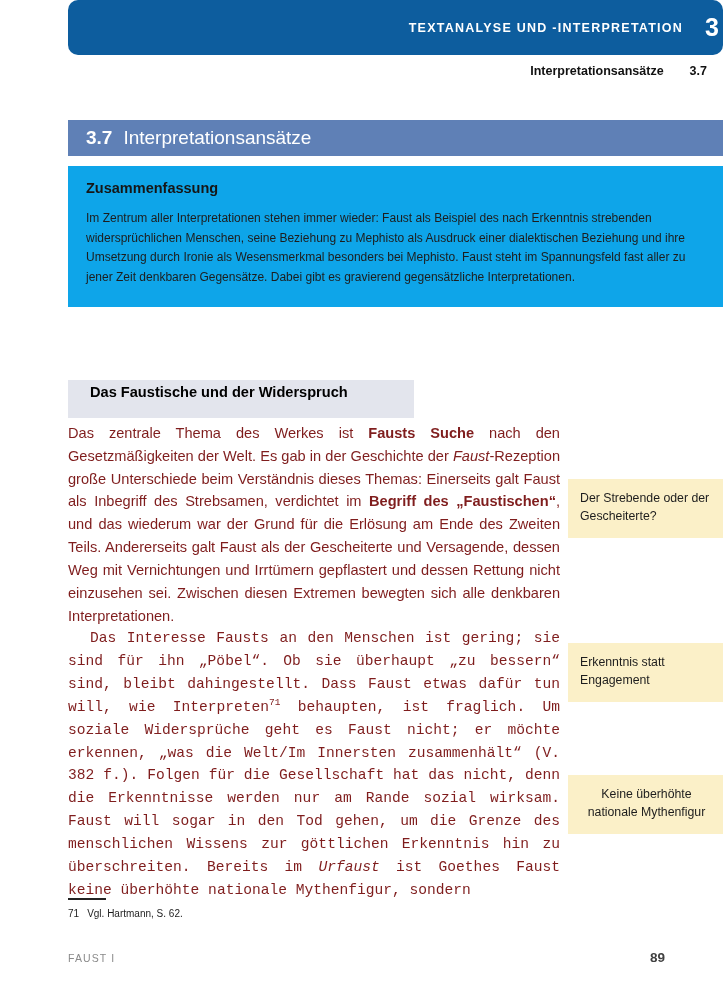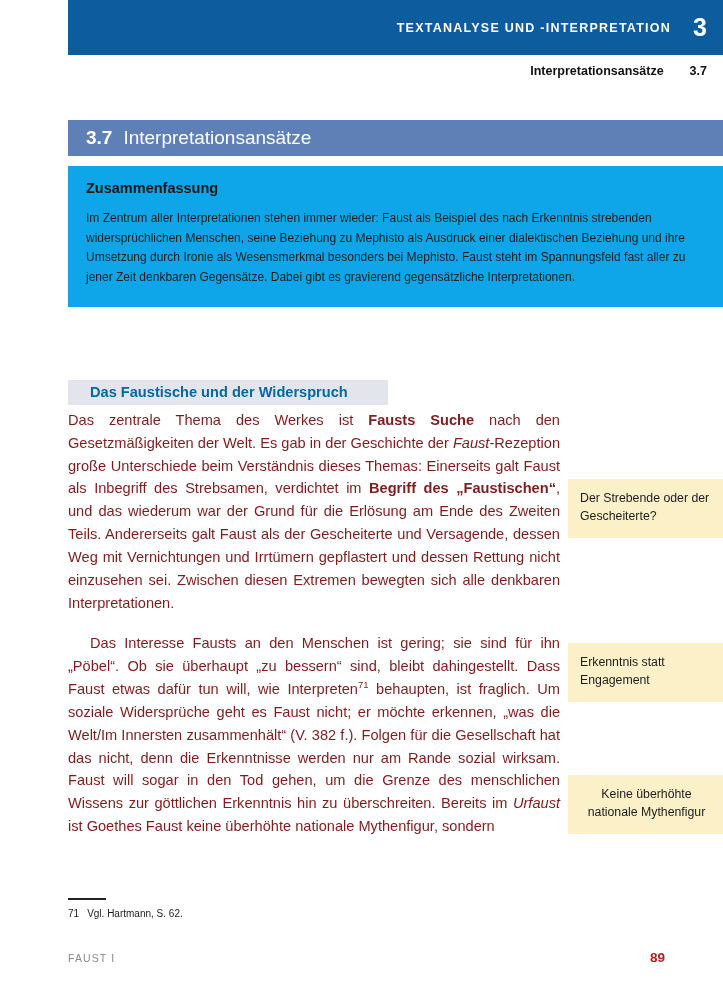--- a/index.html
+++ b/index.html
@@ -21,21 +21,22 @@
     position: absolute;
     left: 68px;
     top: 0;
     width: 655px;
     height: 55px;
     background: #0d5d9e;
     display: flex;
     align-items: center;
     justify-content: flex-end;
     box-sizing: border-box;
-    padding-right: 16px;
+    padding-right: 4px;
+    border-radius: 10px;
   }
   .chapter-bar .bar-title {
     color: #ffffff;
     font-size: 12.5px;
     font-weight: bold;
     letter-spacing: 1.25px;
     text-transform: uppercase;
     white-space: nowrap;
   }
   .chapter-bar .bar-number {
@@ -114,37 +115,38 @@
     position: absolute;
     left: 68px;
     top: 380px;
     width: 492px;
   }
   .subhead {
     display: inline-block;
     background: #e3e5ed;
     font-size: 14.6px;
     font-weight: bold;
-    color: #0369a1;
-    padding: 4px 22px 5px 22px;
+    color: #000000;
+    padding: 4px 22px 18px 22px;
     margin: 0 0 4px 0;
     box-sizing: border-box;
-    width: 320px;
+    width: 346px;
   }
   .body-par {
     font-size: 14.6px;
     line-height: 1.565;
     text-align: justify;
     color: #7f1d1d;
     margin: 0;
     hyphens: manual;
   }
   .body-par.indent {
     text-indent: 22px;
-    margin-top: 18px;
+    margin-top: 0;
+    font-family: Liberation Mono, monospace;
   }
   .body-par b { font-weight: bold; }
   .body-par i { font-style: italic; }
   .body-par sup {
     font-size: 9.5px;
     vertical-align: super;
     line-height: 0;
   }
 
   
@@ -196,21 +198,21 @@
   }
   .page-footer .work-title {
     font-size: 10.5px;
     letter-spacing: 1.1px;
     color: #8a8a8a;
     text-transform: uppercase;
   }
   .page-footer .page-num {
     font-size: 13.5px;
     font-weight: bold;
-    color: #b91c1c;
+    color: #404040;
   }
 </style>
 </head>
 <body>
 
 <div class="chapter-bar">
   <span class="bar-title">Textanalyse und -Interpretation</span>
   <span class="bar-number">3</span>
 </div>
 

